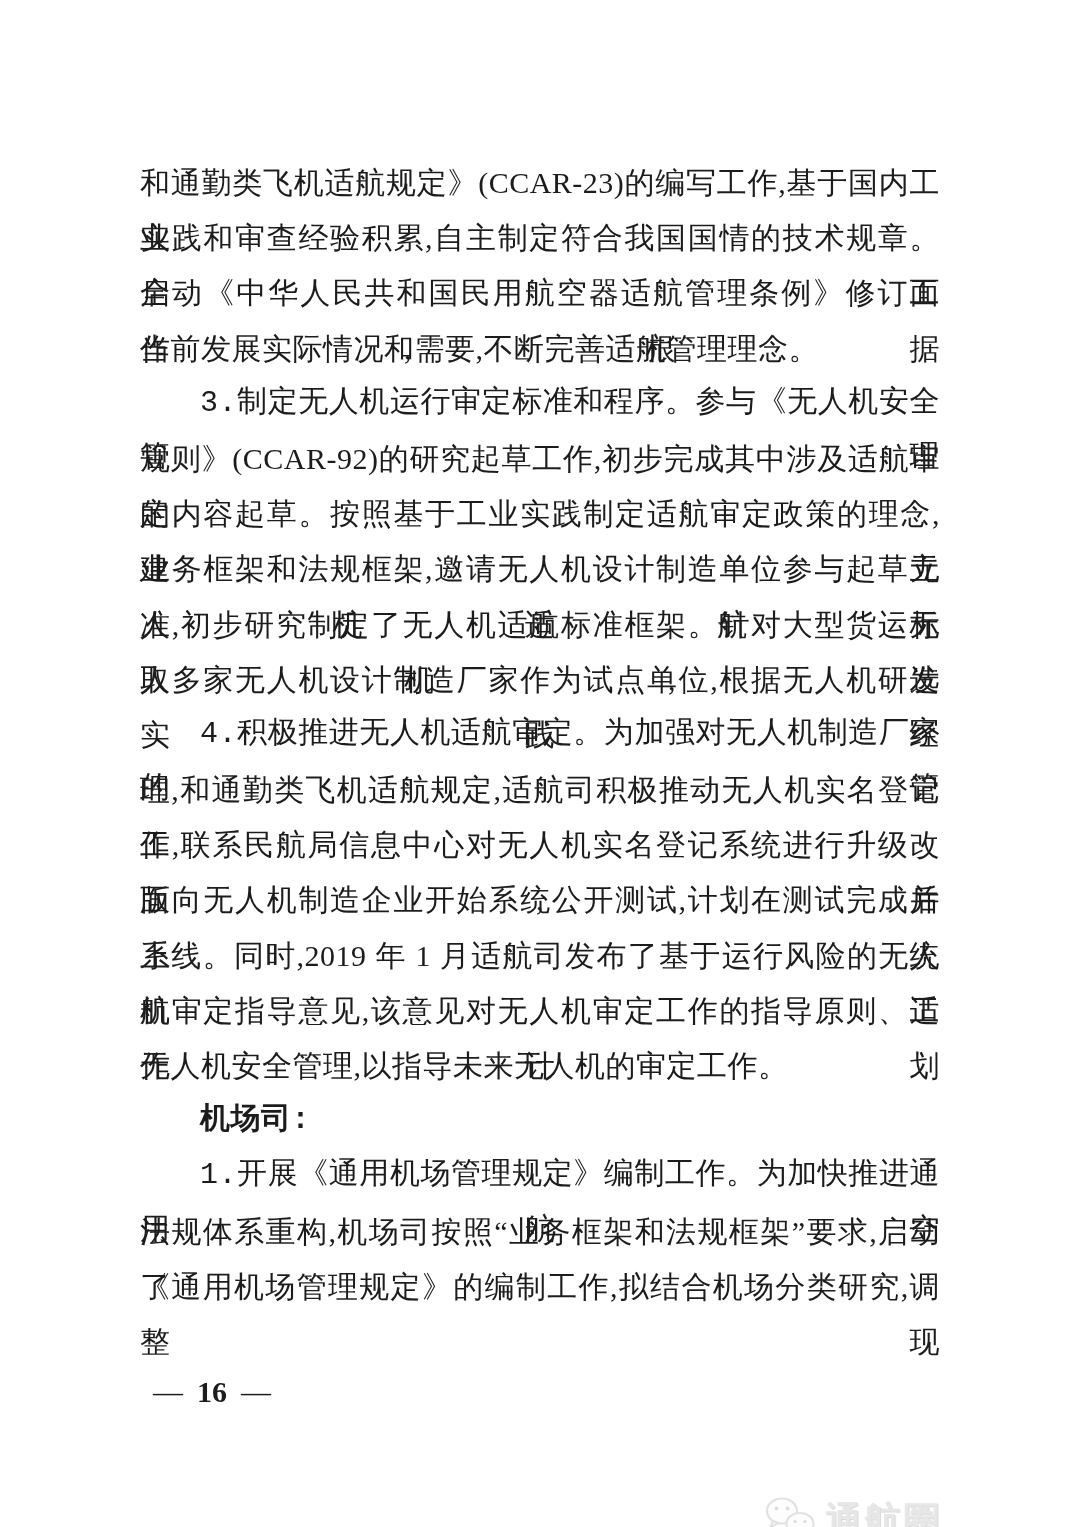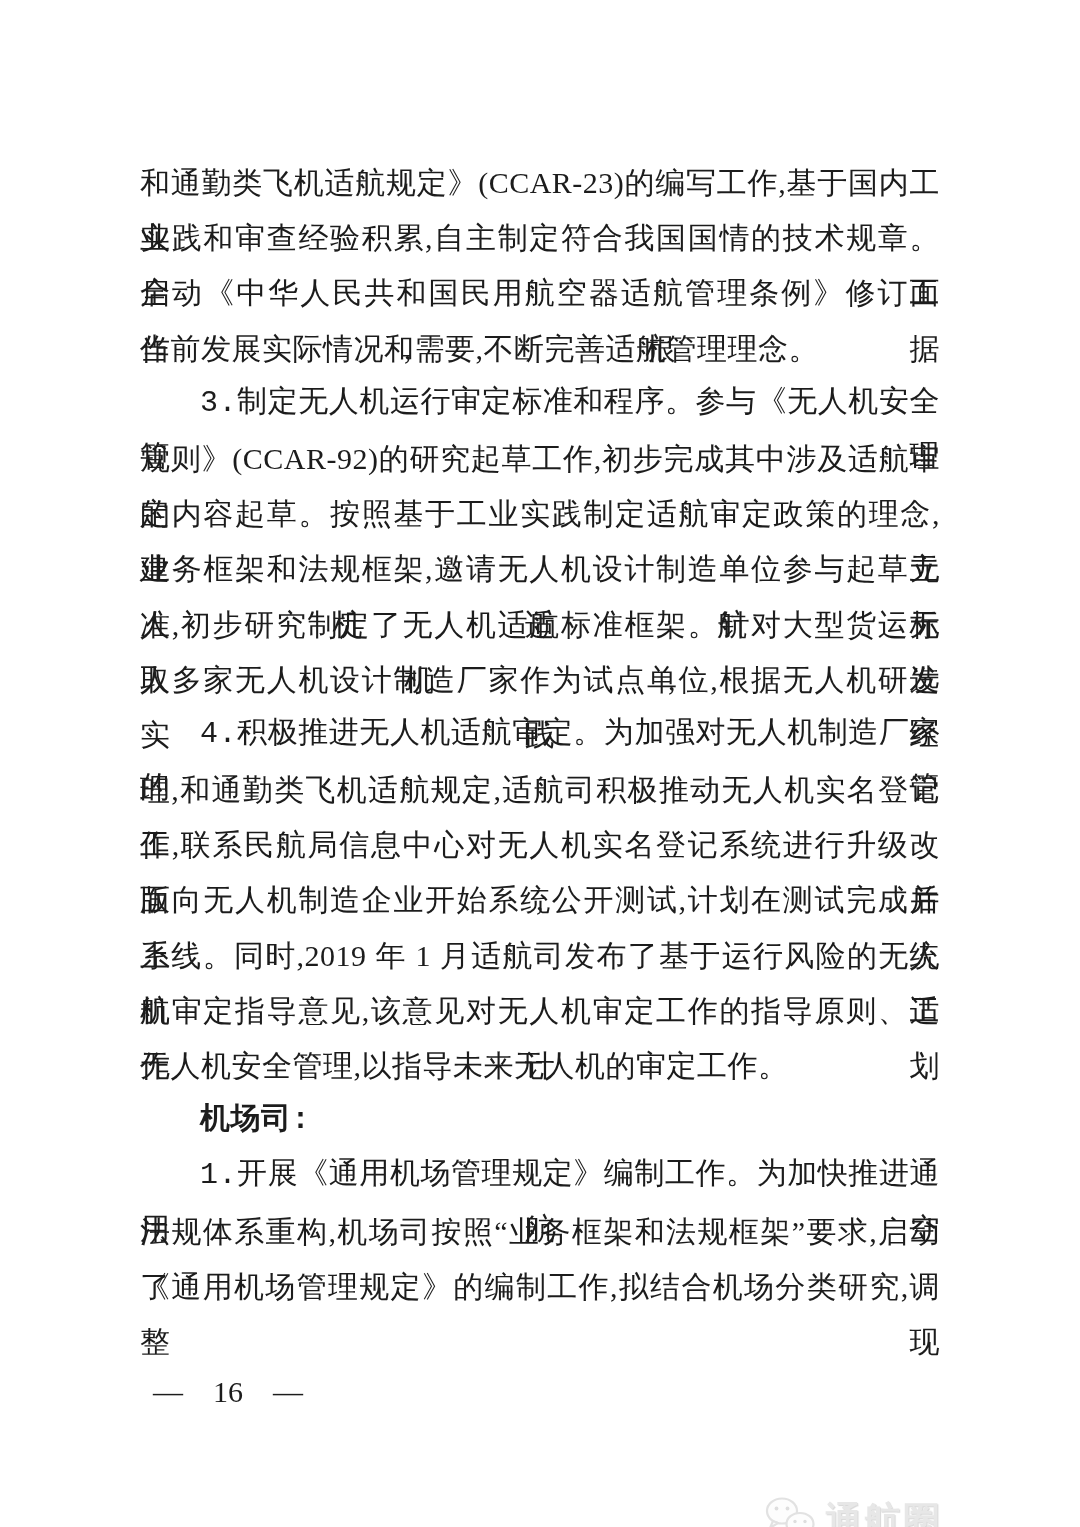--- a/index.html
+++ b/index.html
@@ -47,21 +47,22 @@
     left: 153px;
     top: 1372px;
     font-size: 30px;
     line-height: 40px;
     color: #1c1c1c;
   }
   .footer .dash {
     letter-spacing: 0;
   }
   .footer .pagenum {
-    margin: 0 30px;
+    margin: 0 14px;
+    font-weight: bold;
   }
   .watermark {
     position: absolute;
     right: 22px;
     top: 1450px;
     display: flex;
     gap: 8px;
     color: #e4e4e4;
     margin-top: 46px;
   }

